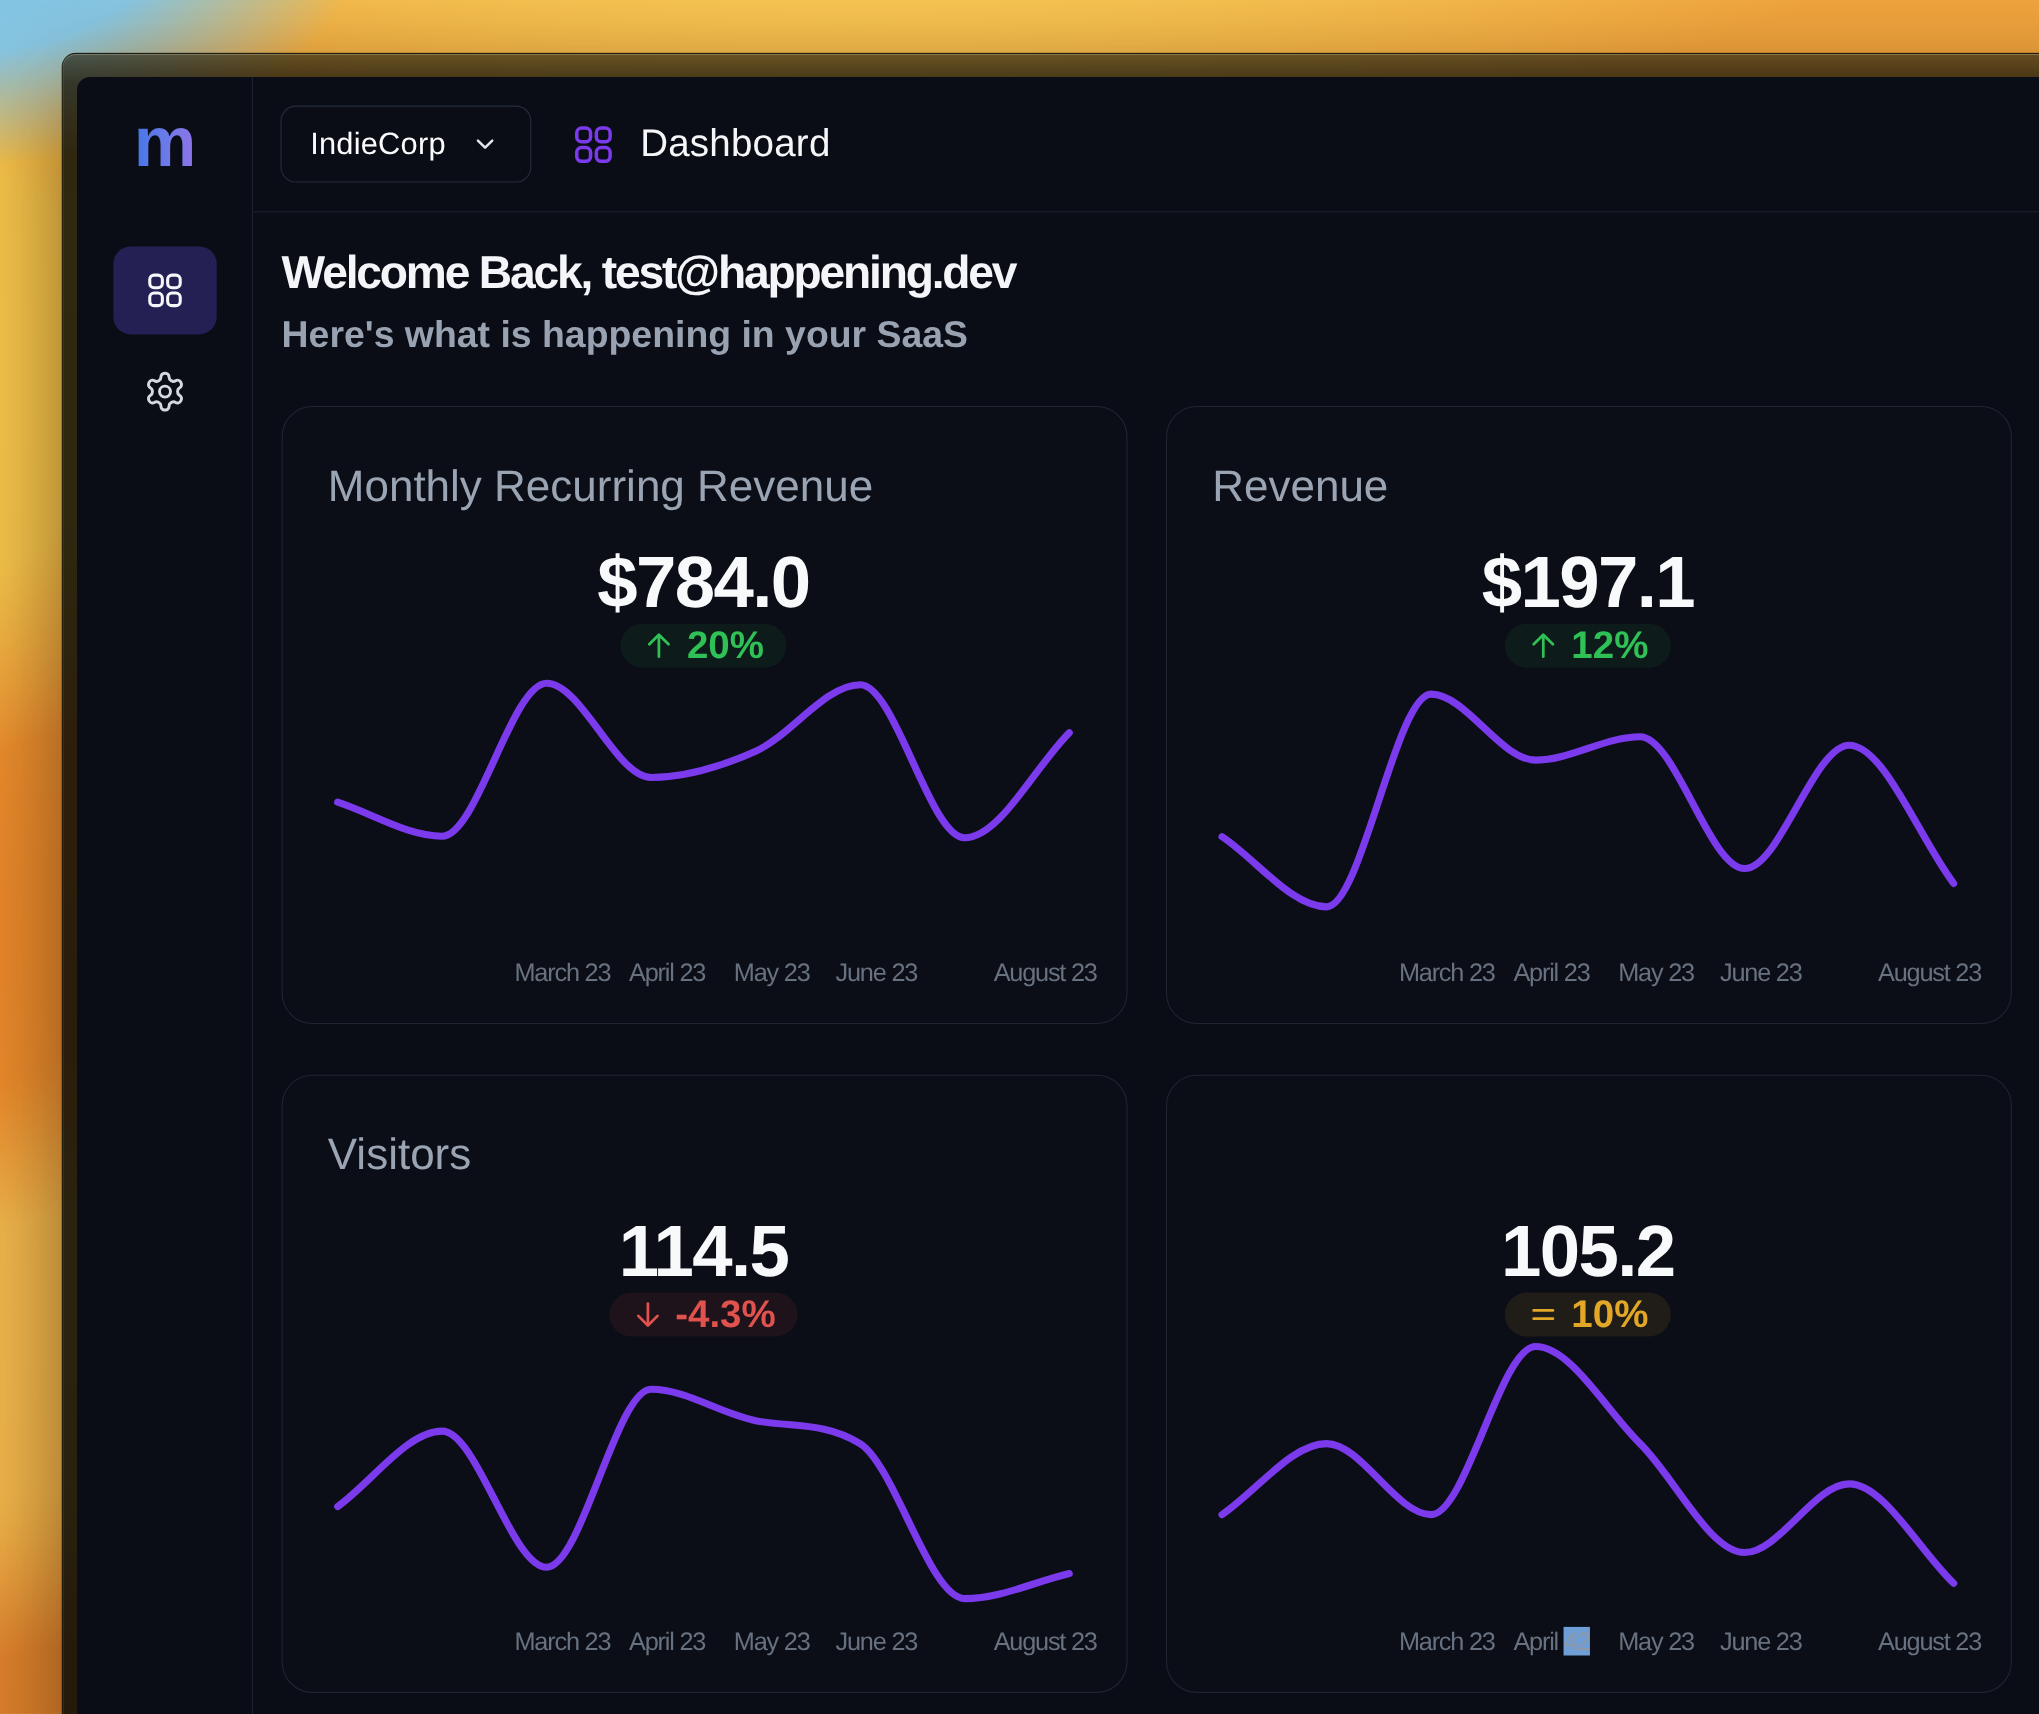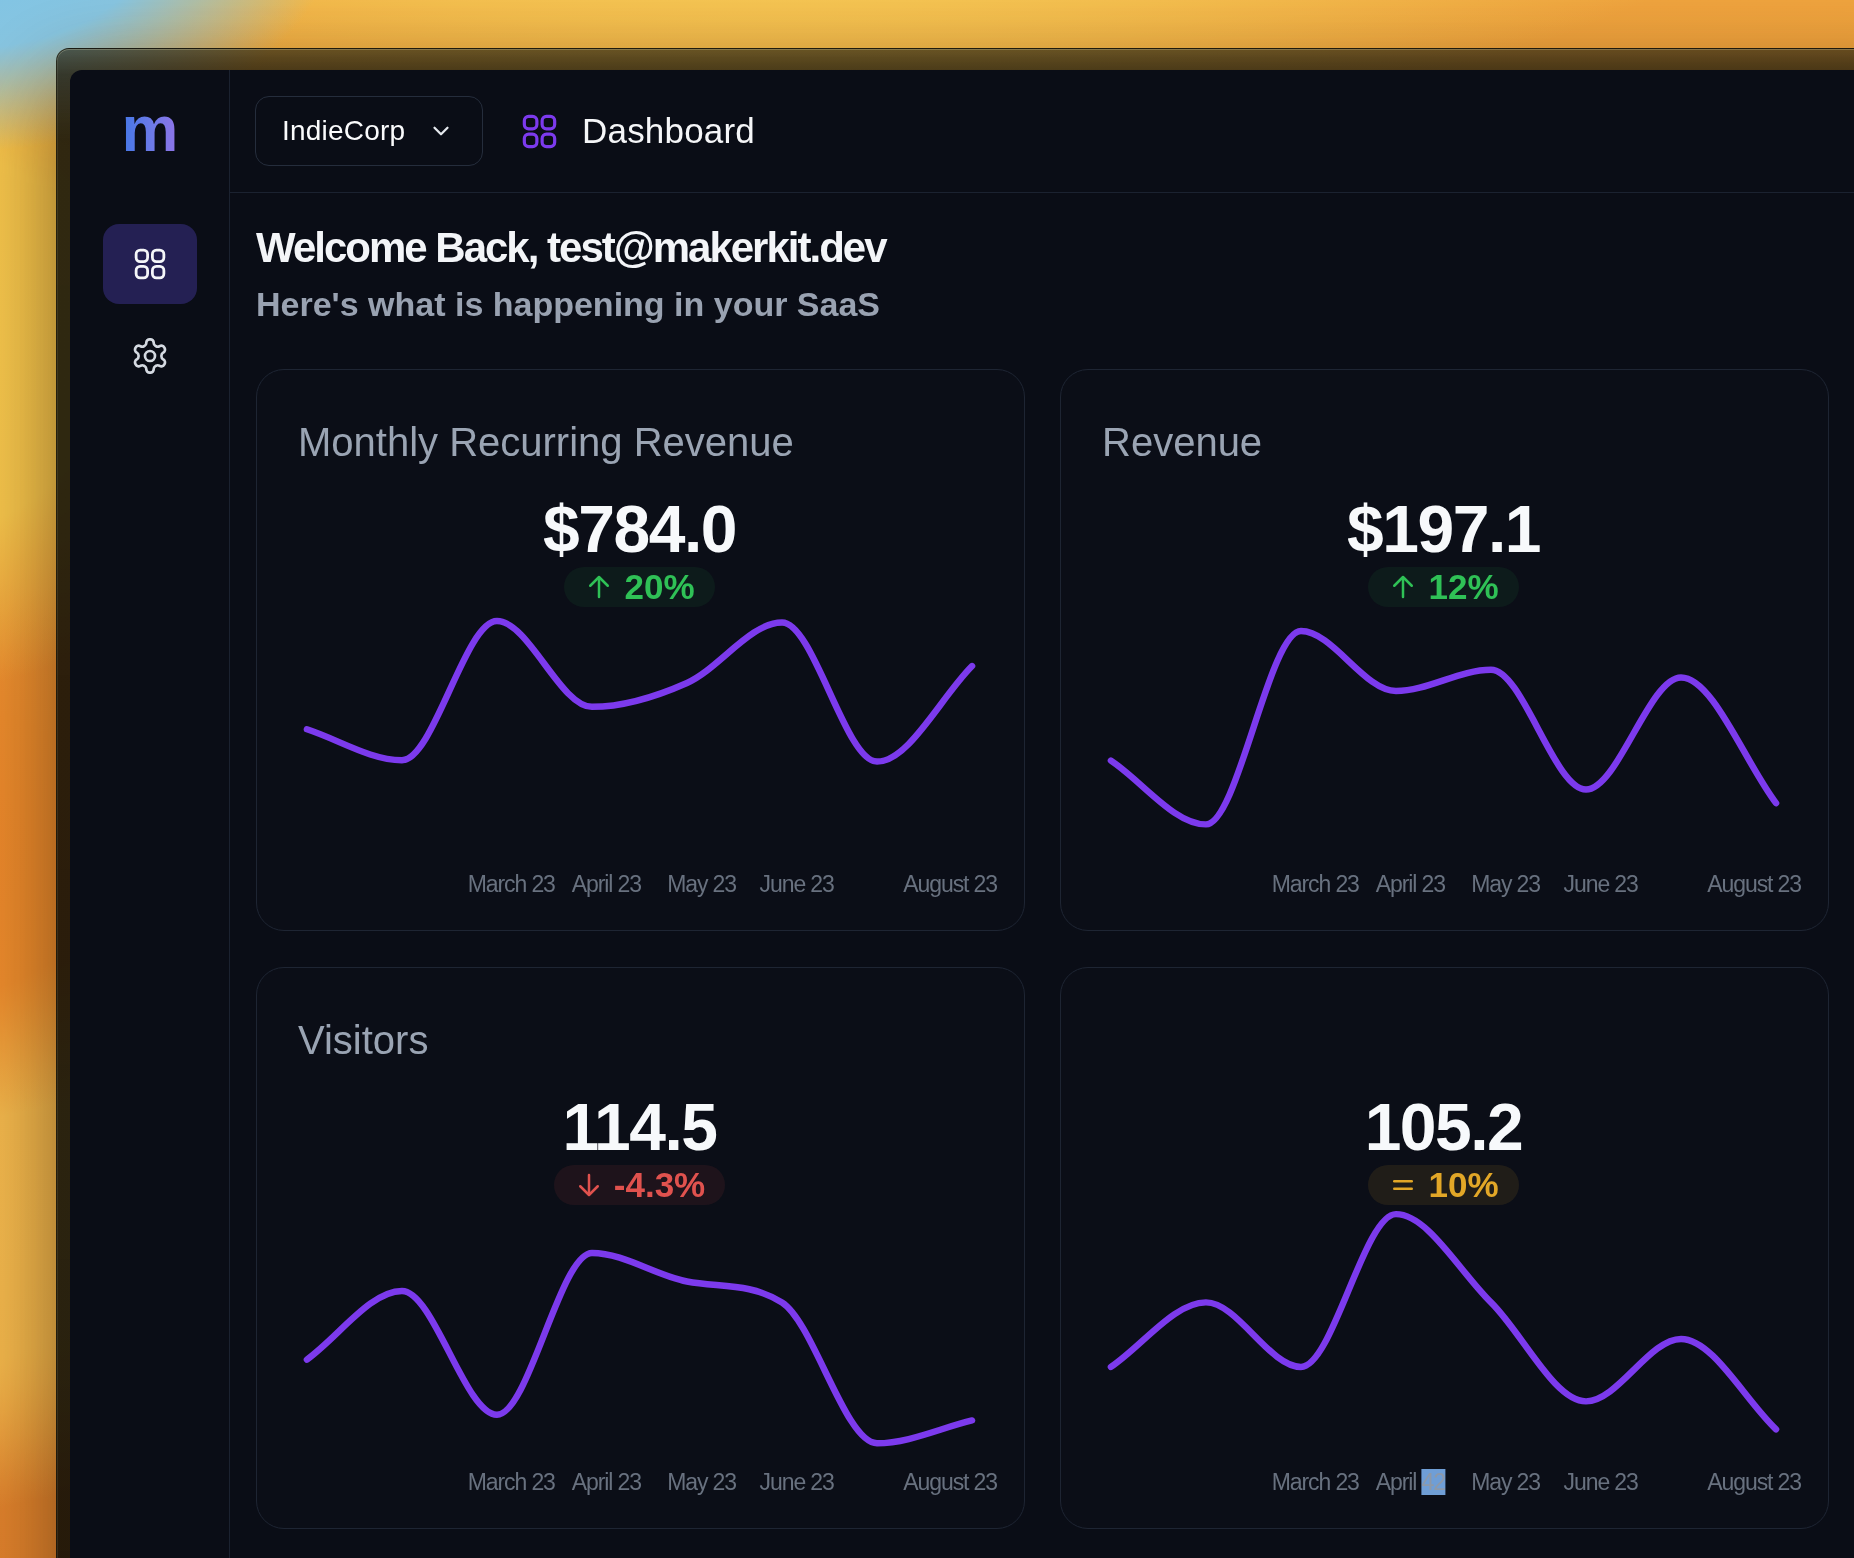--- a/index.html
+++ b/index.html
@@ -73,21 +73,21 @@
   .page-indicator { display:flex; align-items:center; margin-left:39px; }
   .page-indicator .grid-icon { color:#7c3aed; }
   .page-title { margin-left:25px; font-size:35px; font-weight:500; color:#f5f6f8; letter-spacing:0.2px; }
 
   .content { padding:28px 26px 0 26px; }
   .welcome-heading { font-size:42px; line-height:53px; font-weight:700; color:#f3f5f8; letter-spacing:-2px; }
   .welcome-subheading { margin-top:10px; font-size:34px; line-height:40px; font-weight:700; color:#99a2b1; }
 
   .grid {
     margin-top:45px;
-    display:grid; grid-template-columns:1fr 1fr; gap:36px 35px;
+    display:grid; grid-template-columns:1fr 1fr; gap:46px 35px;
   }
   .card {
     position:relative; height:562px;
     border:1px solid #1e2533; border-radius:28px;
     background:rgba(255,255,255,0.008);
   }
   .card-title {
     position:absolute; top:48px; left:41px;
     font-size:40px; line-height:48px; font-weight:400; color:#9aa4b3;
   }
@@ -154,21 +154,21 @@
           <rect x="1.6" y="1.6" width="8.6" height="8.6" rx="3"></rect>
             <rect x="13.8" y="1.6" width="8.6" height="8.6" rx="3"></rect>
           <rect x="1.6" y="13.8" width="8.6" height="8.6" rx="3"></rect>
             <rect x="13.8" y="13.8" width="8.6" height="8.6" rx="3"></rect>
         </svg>
         <span class="page-title">Dashboard</span>
       </div>
     </header>
 
     <div class="content">
-      <h1 class="welcome-heading">Welcome Back, test@makerkit.dev</h1>
+      <h1 class="welcome-heading">Welcome Back, test@happening.dev</h1>
       <p class="welcome-subheading">Here's what is happening in your SaaS</p>
 
       <div class="grid">
 
         <section class="card">
           <svg class="chart" viewBox="0 0 768 562" preserveAspectRatio="none">
               <path d="M50,360.57C81.71,370.91 113.43,391.59 145.14,391.59C176.85,391.59 208.57,252.00 240.28,252.00C271.99,252.00 303.71,338.01 335.42,338.01C367.13,338.01 398.85,328.14 430.56,314.04C462.27,299.94 493.99,253.41 525.70,253.41C557.41,253.41 589.13,393.00 620.84,393.00C652.55,393.00 684.27,329.08 715.98,297.12" fill="none" stroke="#7c3aed" stroke-width="6.5" stroke-linecap="round" stroke-linejoin="round"></path>
             </svg>
           <h2 class="card-title">Monthly Recurring Revenue</h2>
           <div class="metric-row">

